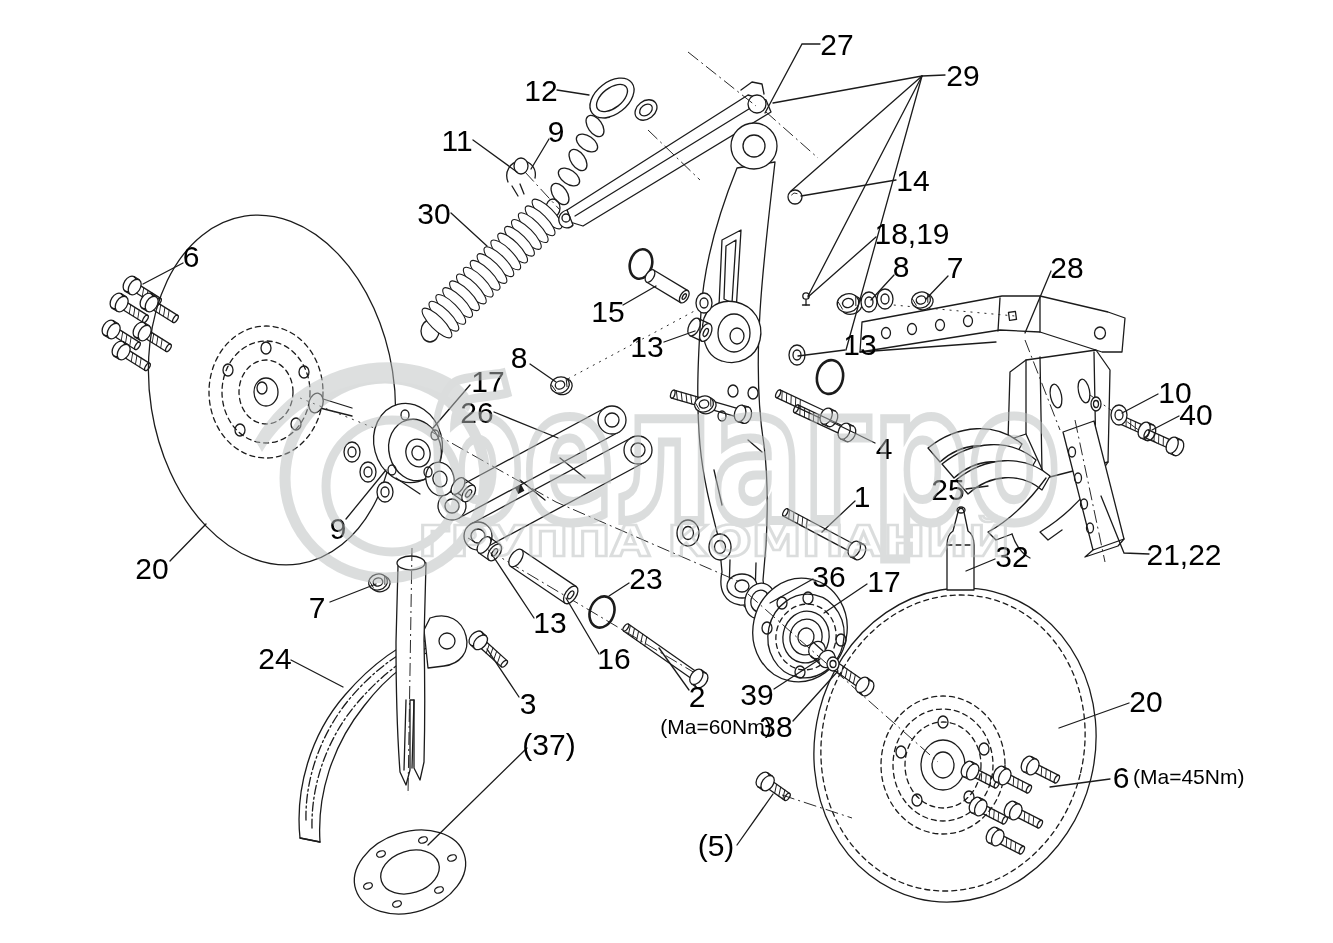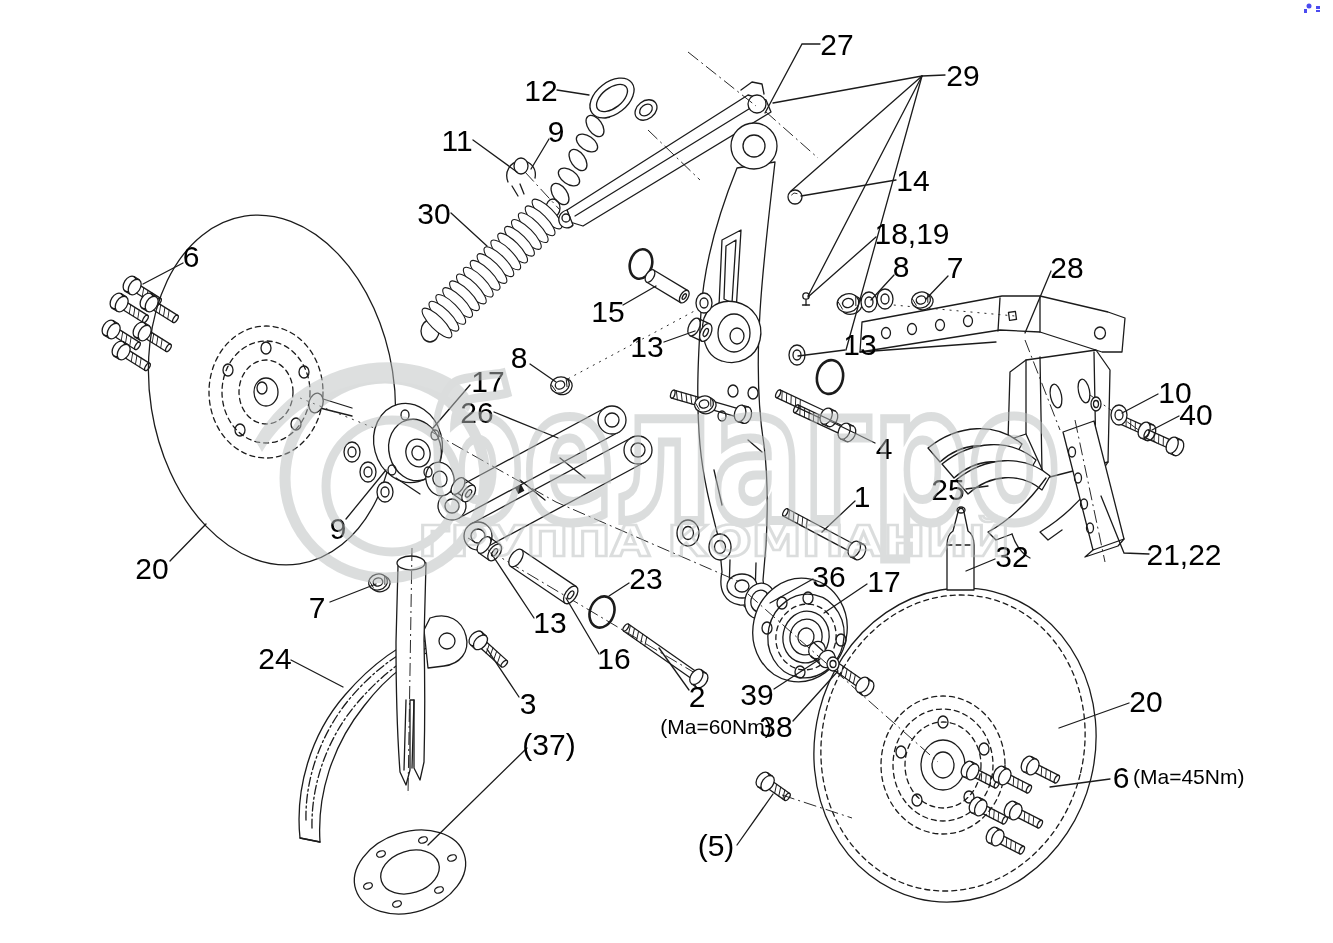--- a/index.html
+++ b/index.html
@@ -1,17 +1,17 @@
 <!DOCTYPE html>
 <html><head>
 <meta charset="utf-8">
 <title></title>
 <style>
   html,body{margin:0;padding:0;background:#fff;}
-  .stage{position:relative;width:1278px;height:943px;background:#ffffff;overflow:hidden;padding-left:42px;}
+  .stage{position:relative;width:1278px;height:943px;background:#ffffff;overflow:hidden;}
   svg{display:block;position:absolute;left:0;top:0;}
   .ln{fill:none;stroke:#1b1b1b;stroke-width:1.3;stroke-linecap:round;stroke-linejoin:round;}
   .wf{fill:#ffffff;stroke:#1b1b1b;stroke-width:1.3;stroke-linejoin:round;}
   .dsh{stroke-dasharray:5 4;}
   .dd{fill:none;stroke:#2a2a2a;stroke-width:1;stroke-dasharray:13 4 2 4;}
   .dot{fill:none;stroke:#2a2a2a;stroke-width:1;stroke-dasharray:2 5;}
   text.lbl{font-family:"Liberation Sans",sans-serif;fill:#000;}
   .wmtxt{fill:none;stroke:#b9bdbd;}
   .wmfill{fill:#bcc0c0;stroke:none;}
 </style>

